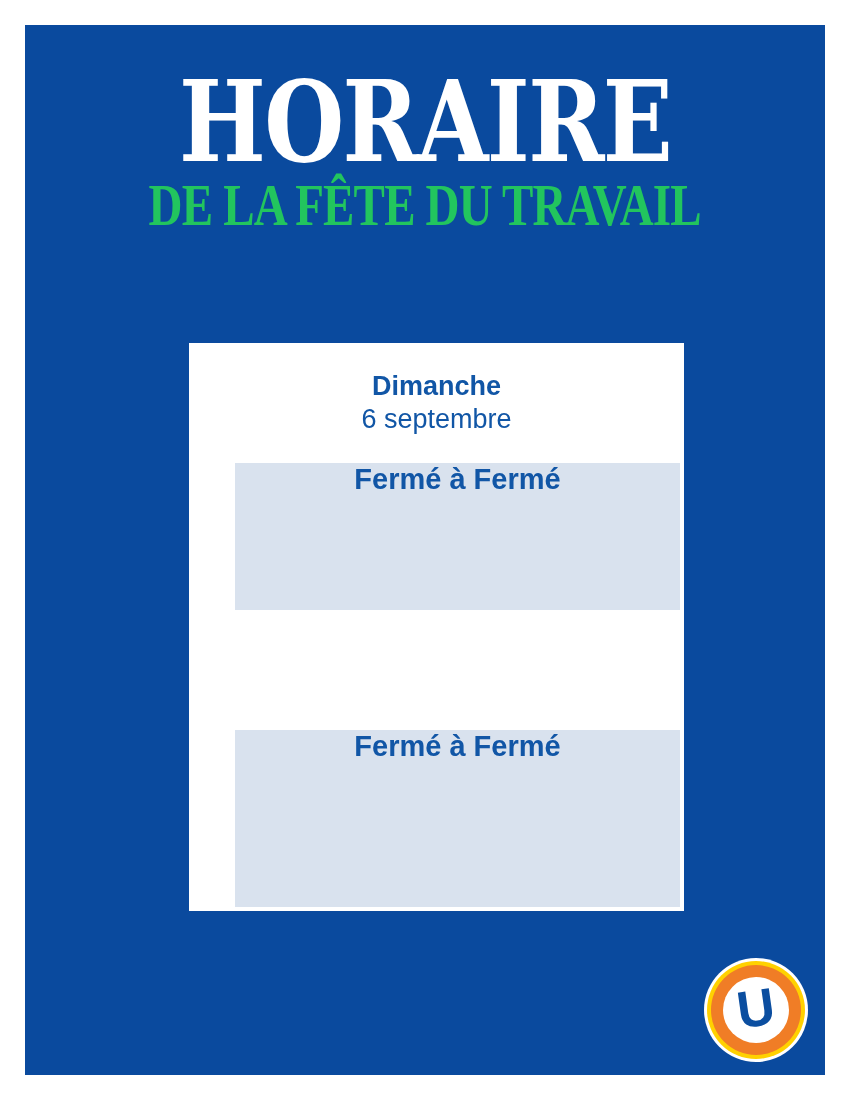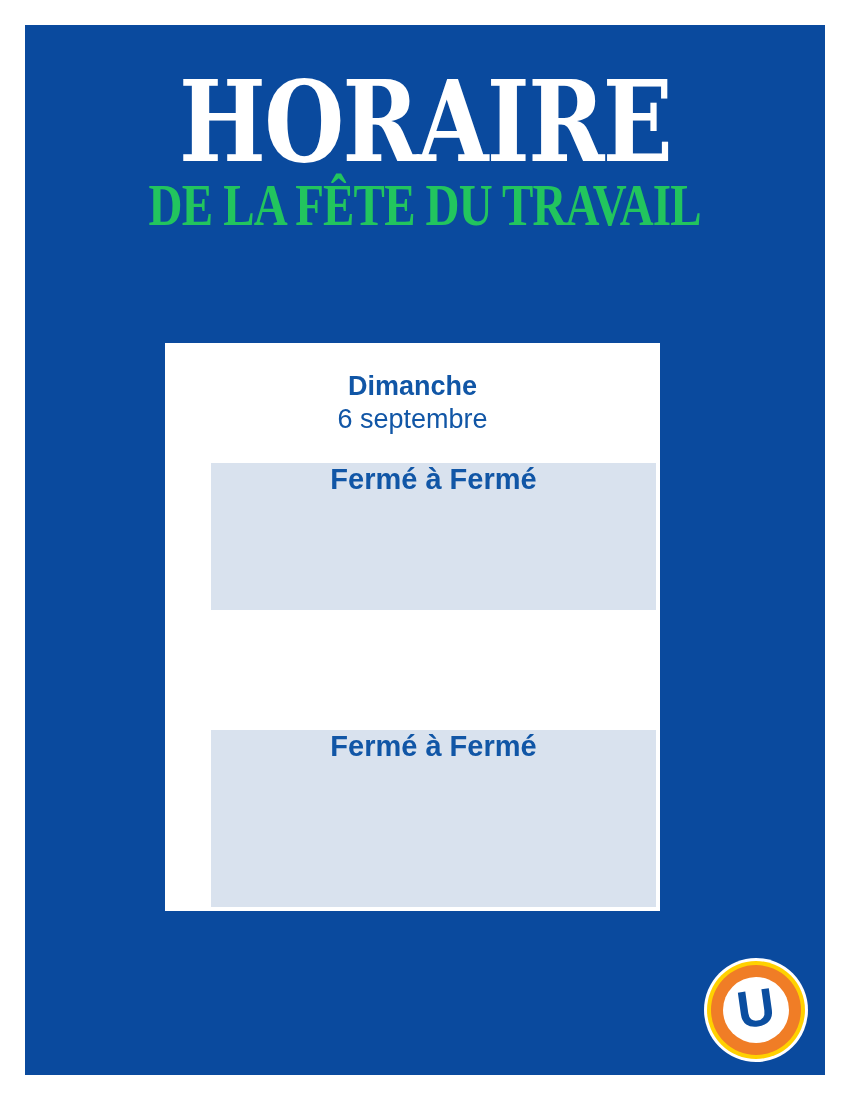--- a/index.html
+++ b/index.html
@@ -54,21 +54,21 @@
     white-space: nowrap;
   }
   .subtitle .squeeze {
     display: inline-block;
     transform: scale(0.84, 1.04);
     transform-origin: center;
     letter-spacing: -1px;
   }
   .card {
     position: absolute;
-    left: 140px;
+    left: 164px;
     width: 495px; height: 301px;
     background: #ffffff;
   }
   .card.card-1 { top: 318px; }
   .card.card-2 { top: 585px; }
   .card-top {
     position: absolute;
     left: 0; top: 0; right: 0;
     height: 120px;
     display: flex;

